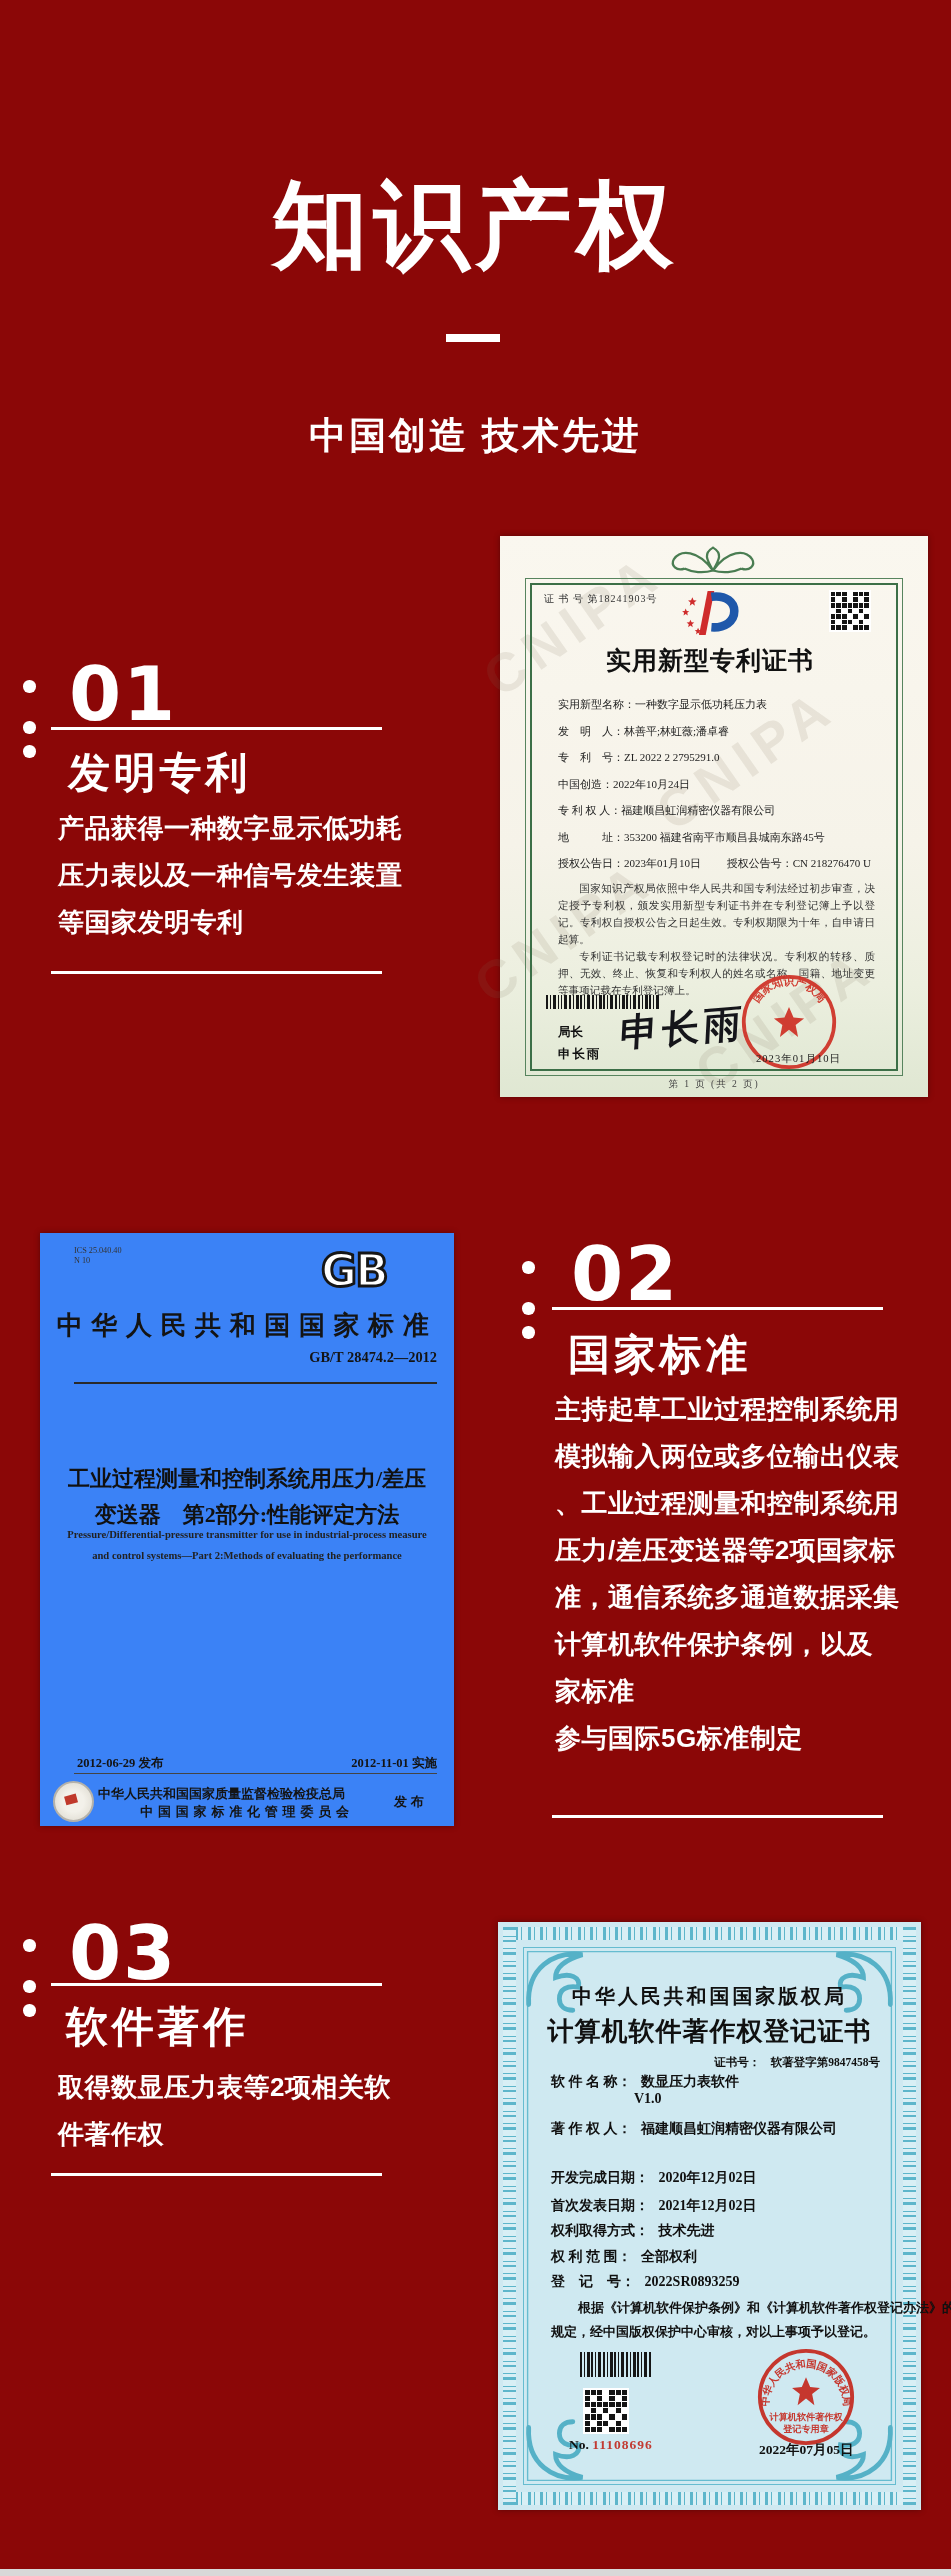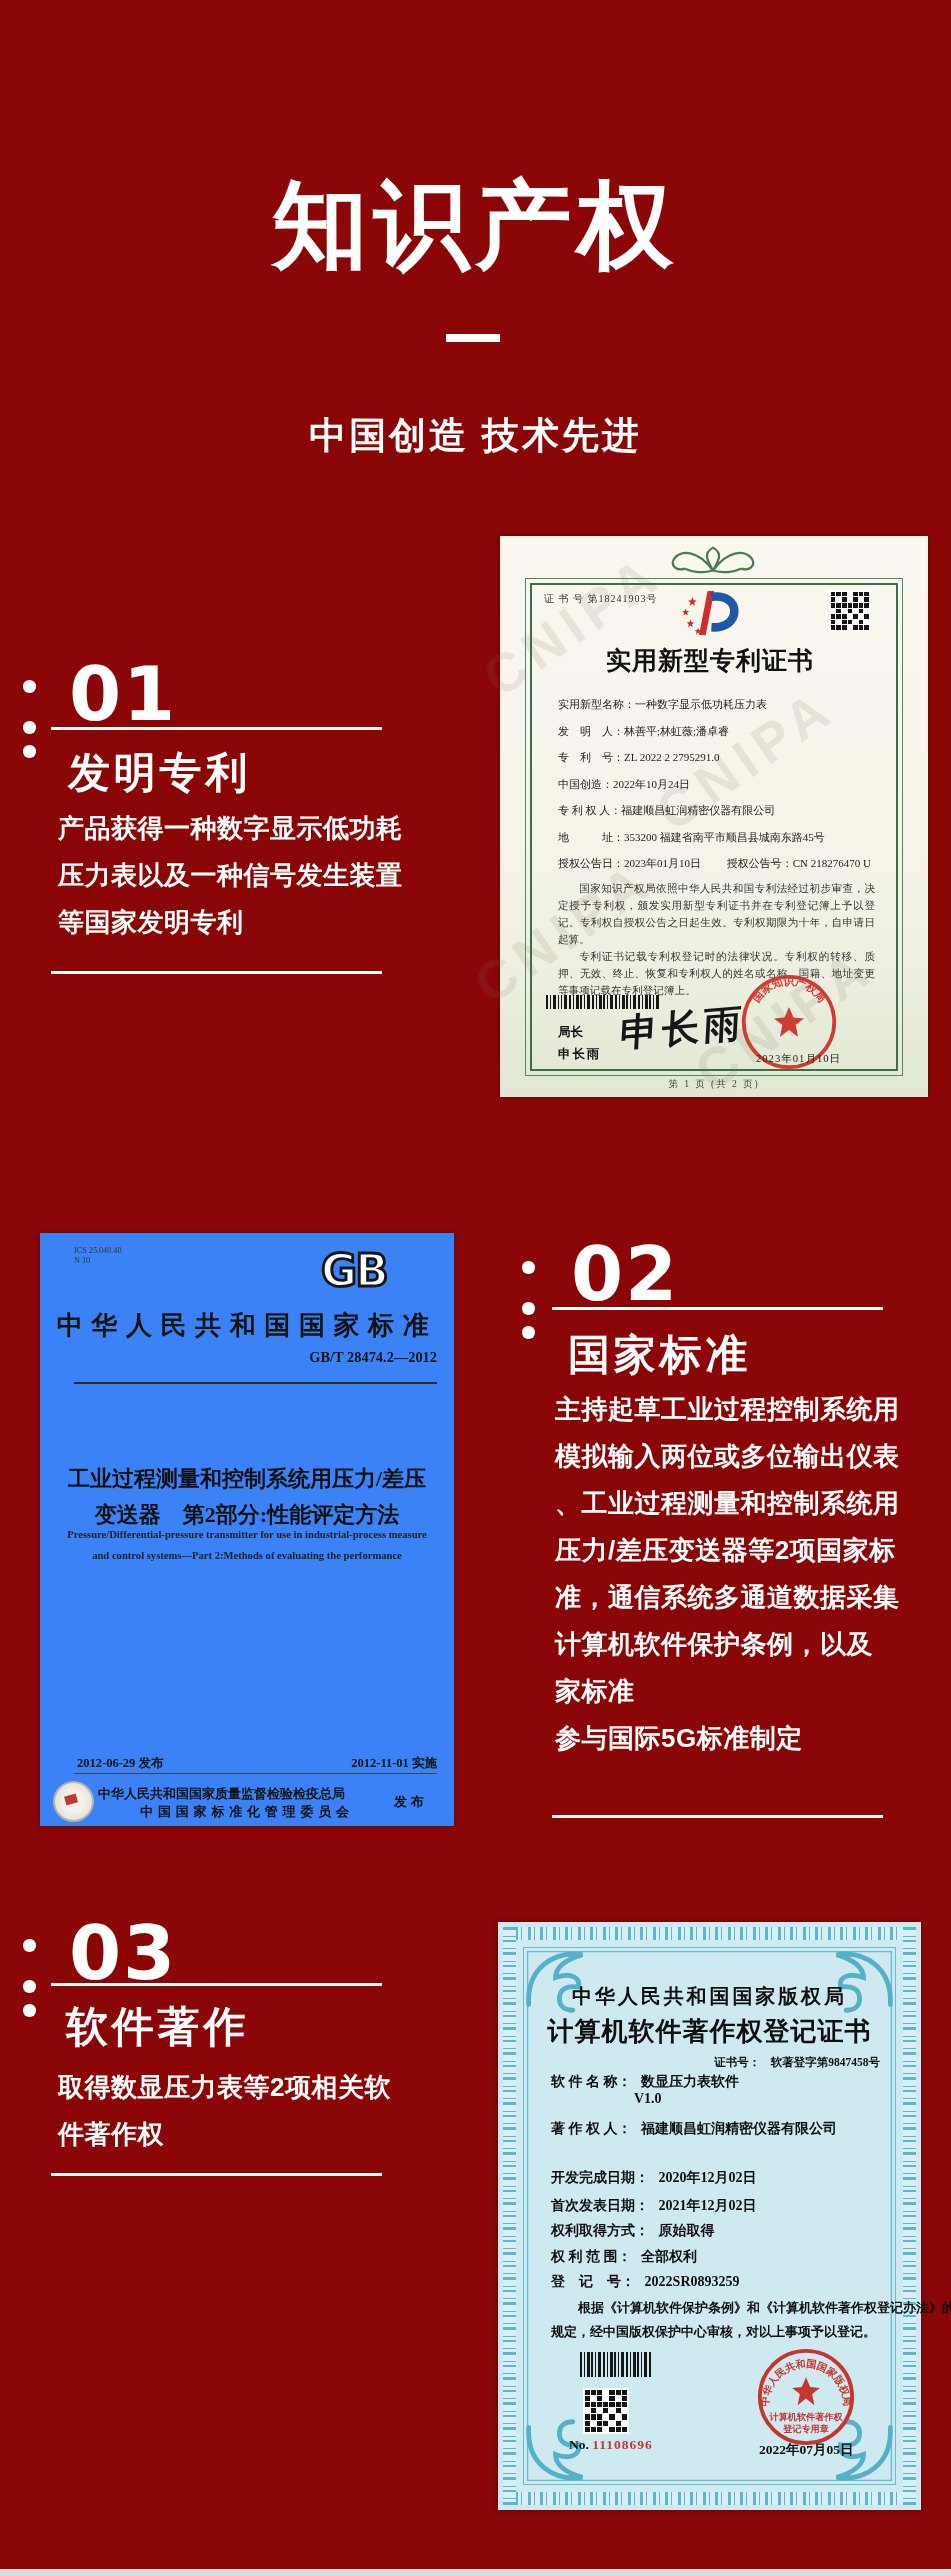--- a/index.html
+++ b/index.html
@@ -317,21 +317,21 @@
     <div class="abs c3-certno">
       <span>证书号：</span>
       <span style="margin-left:7.7px">软著登字第9847458号</span>
     </div>
 
     <div class="s-row" style="top:151px"><span>软 件 名 称：</span><span class="v">数显压力表软件</span></div>
     <div class="s-row" style="top:169px;left:136px;">V1.0</div>
     <div class="s-row" style="top:198px"><span>著 作 权 人：</span><span class="v">福建顺昌虹润精密仪器有限公司</span></div>
     <div class="s-row" style="top:247px"><span>开发完成日期：</span><span class="v">2020年12月02日</span></div>
     <div class="s-row" style="top:275px"><span>首次发表日期：</span><span class="v">2021年12月02日</span></div>
-    <div class="s-row" style="top:300px"><span>权利取得方式：</span><span class="v">原始取得</span></div>
+    <div class="s-row" style="top:300px"><span>权利取得方式：</span><span class="v">技术先进</span></div>
     <div class="s-row" style="top:326px"><span>权 利 范 围：</span><span class="v">全部权利</span></div>
     <div class="s-row" style="top:351px"><span>登　记　号：</span><span class="v">2022SR0893259</span></div>
 
     <div class="c3-para" style="top:377px;left:80px;">根据《计算机软件保护条例》和《计算机软件著作权登记办法》的</div>
     <div class="c3-para" style="top:401px;">规定，经中国版权保护中心审核，对以上事项予以登记。</div>
 
     <div class="abs barcode c3-barcode"></div>
     <div class="abs qr c3-qr" style="gap:1px;padding:1.9px;">
       <b></b>
         <b></b>

